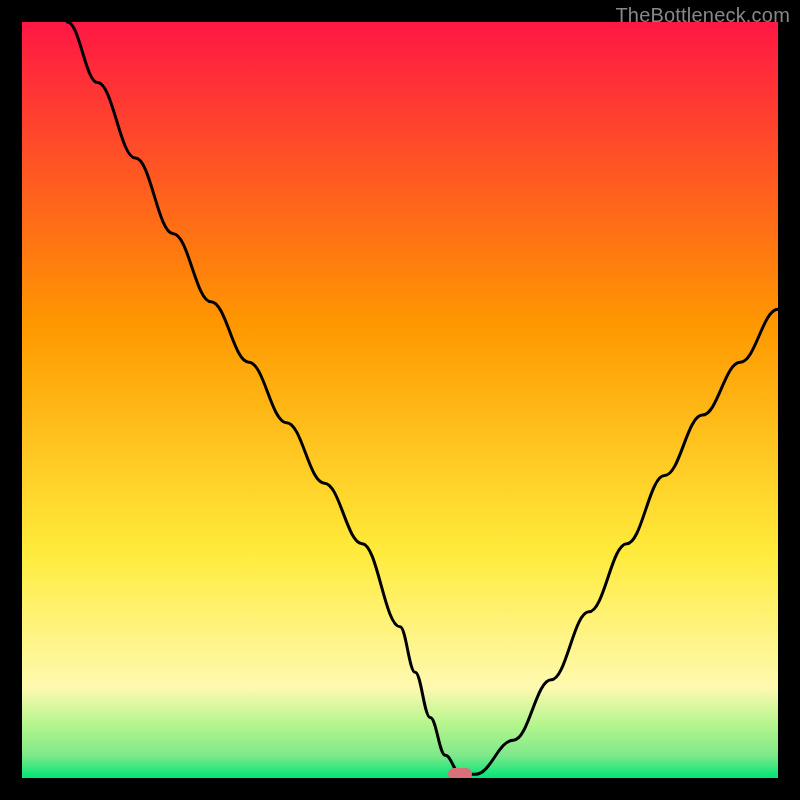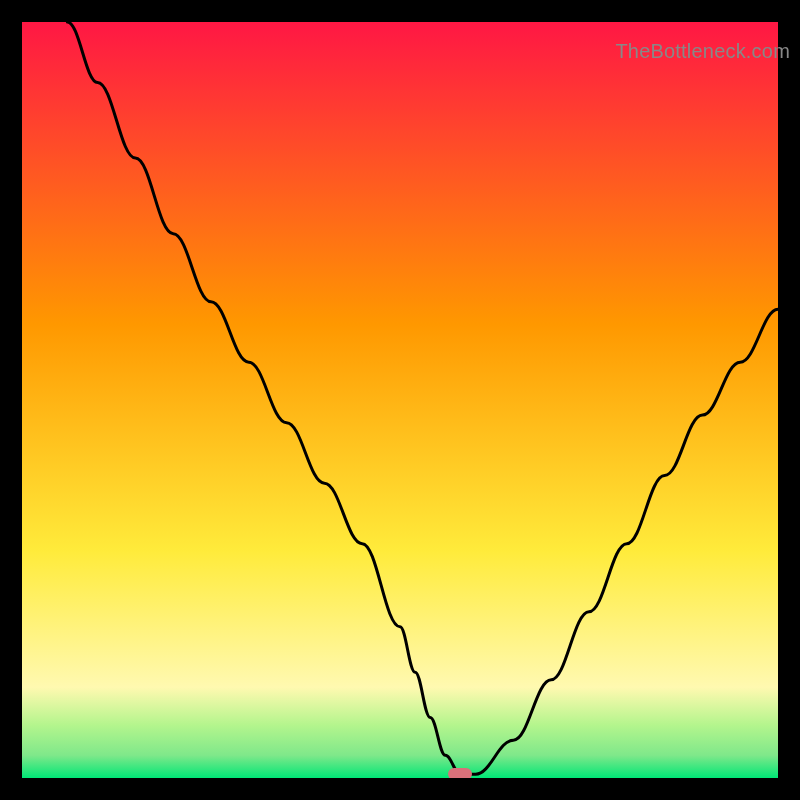--- a/index.html
+++ b/index.html
@@ -20,21 +20,20 @@
   .watermark {
     position: absolute;
     top: 4px;
     right: 10px;
     color: #888;
     font-size: 20px;
     font-weight: 500;
     letter-spacing: 0.2px;
     z-index: 20;
     user-select: none;
-    margin-top: 36px;
   }
   .plot {
     position: absolute;
     left: 22px;
     top: 22px;
     width: 756px;
     height: 756px;
     overflow: hidden;
   }
   .plot svg {

